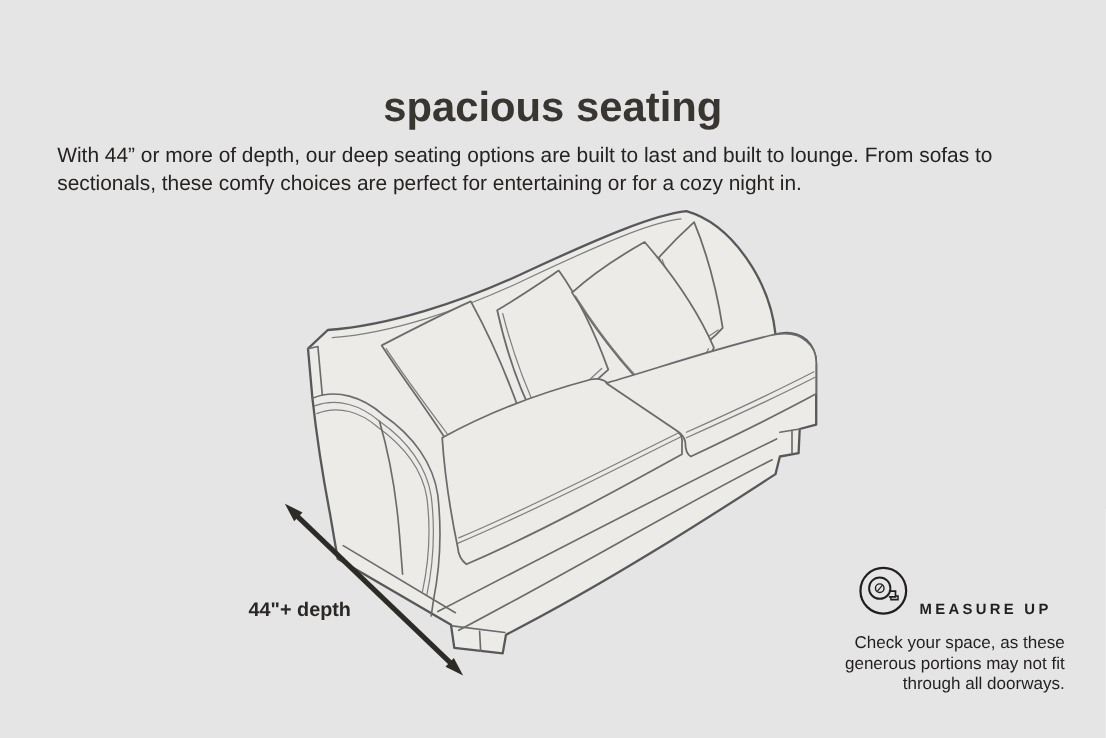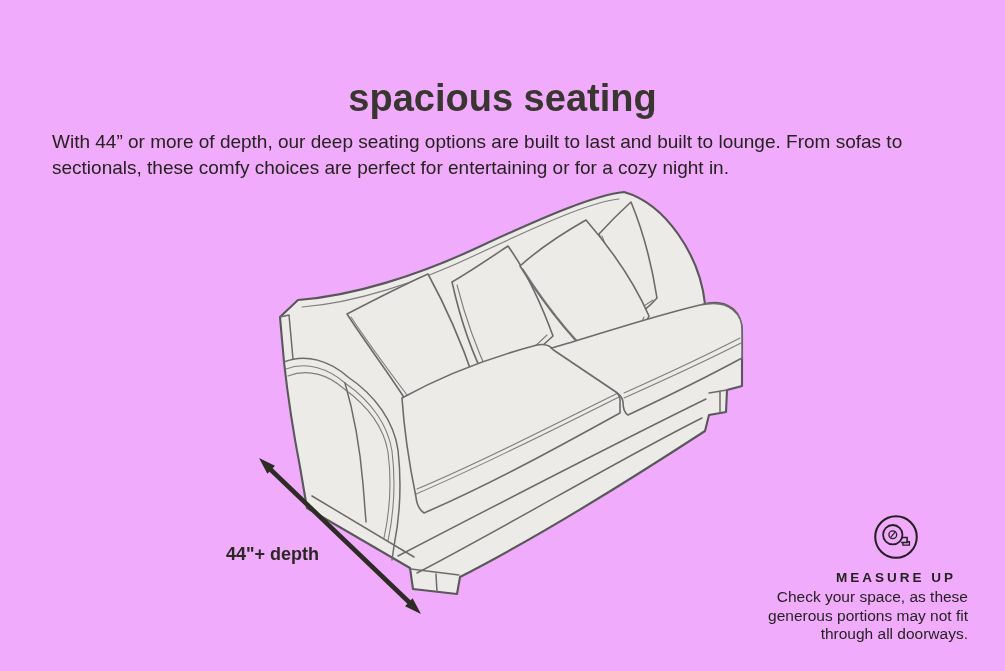--- a/index.html
+++ b/index.html
@@ -1,17 +1,17 @@
 <!DOCTYPE html>
 <html style="--sofa-fill: #ecebe8; --sofa-line: #6b6b6b; --sofa-outline: #58585a; --arrow: #2e2a26; --measure-text: #231f20;"><head>
 <meta charset="utf-8">
 <style>
   html,body{margin:0;padding:0;}
   body{background:#ffffff;font-family:"Liberation Sans",sans-serif;}
-  .canvas{position:relative;width:1005px;height:671px;background:#f0abfc;overflow:hidden;margin:0;}
+  .canvas{position:relative;width:1005px;height:671px;background:#e5e5e5;overflow:hidden;margin:0;}
   .title{
     position:absolute;left:0;top:52px;width:1005px;text-align:center;
     font-size:38px;font-weight:700;letter-spacing:0px;color:#393530;line-height:1.15;
   }
   .description{
     position:absolute;left:52px;top:110px;width:900px;
     font-size:19px;color:#262220;line-height:26px;font-weight:400;
   }
   .figure-svg{position:absolute;left:250px;top:186px;width:520px;height:436px;}
   .dim-label{
@@ -22,25 +22,25 @@
   .detail{stroke:var(--sofa-line,#6b6b6b);stroke-width:1.5;fill:none;stroke-linecap:round;stroke-linejoin:round;}
   .piping{stroke:var(--sofa-line,#6b6b6b);stroke-width:1.1;fill:none;stroke-linecap:round;opacity:.85;}
   .shape{stroke:var(--sofa-line,#6b6b6b);stroke-width:1.6;fill:var(--sofa-fill,#ecebe8);stroke-linejoin:round;}
   .arrow-line{stroke:var(--arrow,#2e2a26);stroke-width:4.6;stroke-linecap:butt;}
   .arrow-head{fill:var(--arrow,#2e2a26);stroke:none;}
   
   .measure{
     position:absolute;right:37px;top:513px;display:flex;flex-direction:column;align-items:flex-end;
     color:var(--measure-text,#231f20);
   }
-  .measure-row{display:flex;align-items:center;gap:9px;margin-right:12px;flex-direction:column;}
+  .measure-row{display:flex;align-items:flex-end;gap:9px;margin-right:12px;}
   .measure-icon{width:48px;height:48px;display:block;}
   .measure-icon path,.measure-icon circle,.measure-icon rect{stroke:var(--measure-text,#231f20);fill:none;}
   .measure-heading{font-size:13.5px;font-weight:700;letter-spacing:3px;white-space:nowrap;}
-  .measure-note{margin-top:3px;width:218px;text-align:right;font-size:15.5px;line-height:18.5px;}
+  .measure-note{margin-top:15px;width:218px;text-align:right;font-size:15.5px;line-height:18.5px;}
 </style>
 </head>
 <body style="background: rgb(255, 255, 255);">
 
 <div class="canvas">
 
   <h1 class="title">spacious seating</h1>
 
   <p class="description">With 44” or more of depth, our deep seating options are built to last and built to lounge. From sofas to sectionals, these comfy choices are perfect for entertaining or for a cozy night in.</p>
 

